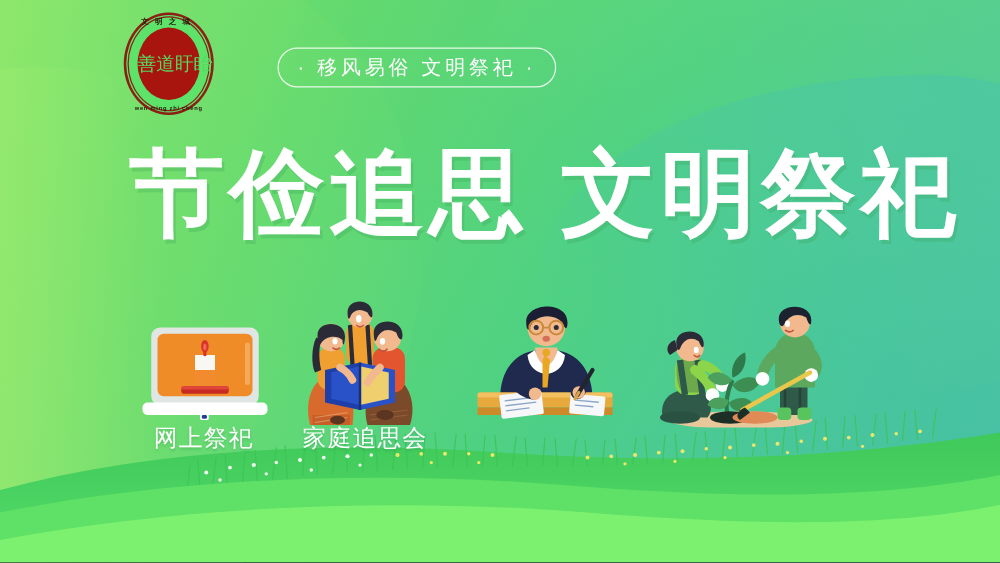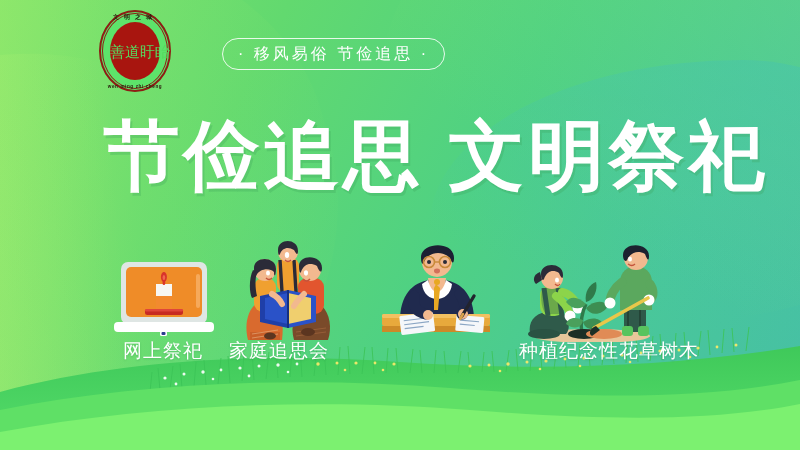--- a/index.html
+++ b/index.html
@@ -215,21 +215,21 @@
     <div class="seal-arc">文明之城</div>
     <div class="seal-core">
       <div class="seal-core-text">
         <span>善道</span>
         <span>盱眙</span>
       </div>
     </div>
     <div class="seal-pinyin">wen ming zhi cheng</div>
   </div>
 
-  <div class="tagline">· 移风易俗  节俭追思 ·</div>
+  <div class="tagline">· 移风易俗  文明祭祀 ·</div>
 
   <div class="title">节俭追思 文明祭祀</div>
 
   <div class="icons">
 
     <svg class="item" style="left:112px;width:104px;height:90px;" viewBox="0 0 104 90">
       <rect x="9" y="10" width="86" height="62" rx="7" fill="#dfe6e4"></rect>
       <rect x="14" y="15" width="76" height="50" rx="5" fill="#ef8c28"></rect>
       <rect x="84" y="22" width="4" height="34" rx="2" fill="#f6a95a"></rect>
       <rect x="2" y="70" width="100" height="10" rx="4" fill="#ffffff"></rect>
@@ -374,16 +374,15 @@
       <path d="M102,52 C94,58 90,66 90,72" stroke="#5ba85e" stroke-width="9" fill="none" stroke-linecap="round"></path>
       <path d="M130,54 C134,60 134,66 130,70" stroke="#5ba85e" stroke-width="9" fill="none" stroke-linecap="round"></path>
       <circle cx="90" cy="73" r="5.5" fill="#ffffff"></circle>
       <circle cx="129" cy="70" r="5.5" fill="#ffffff"></circle>
       <path d="M128,68 L74,98" stroke="#e8c74a" stroke-width="3.6" stroke-linecap="round"></path>
       <path d="M76,96 C70,98 68,104 72,106 L80,100 Z" fill="#1c2f26"></path>
     </svg>
   </div>
 
   <div class="caption" style="left:120px;width:86px;">网上祭祀</div>
-  <div class="caption" style="left:225px;width:108px;">家庭追思会</div>
-  <div class="caption" style="left:516px;width:186px;">种植纪念性花草树木</div>
+  <div class="caption" style="left:238px;width:108px;">家庭追思会</div>
 
 </div>
 
 </body></html>

